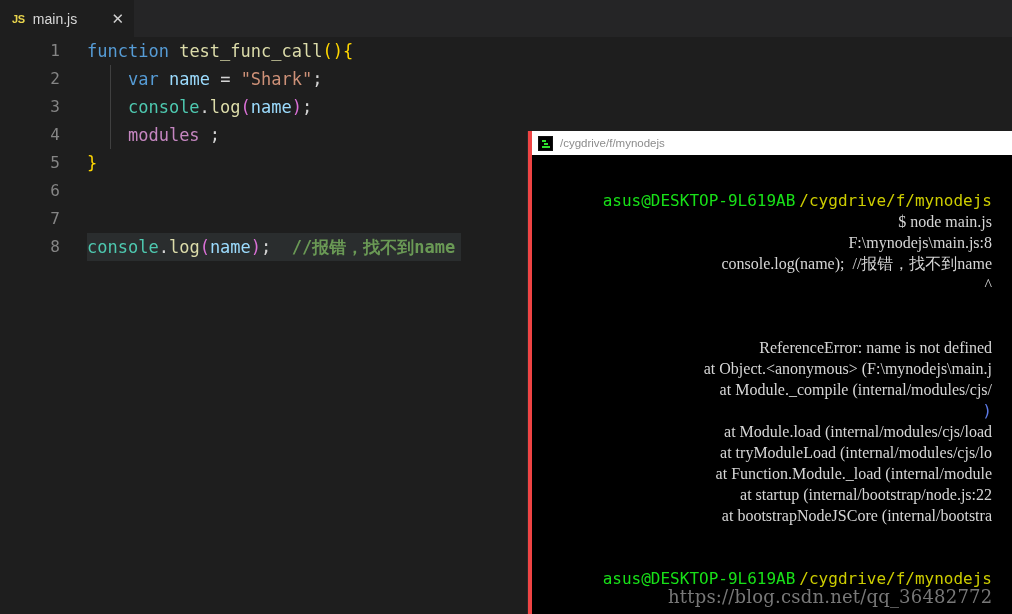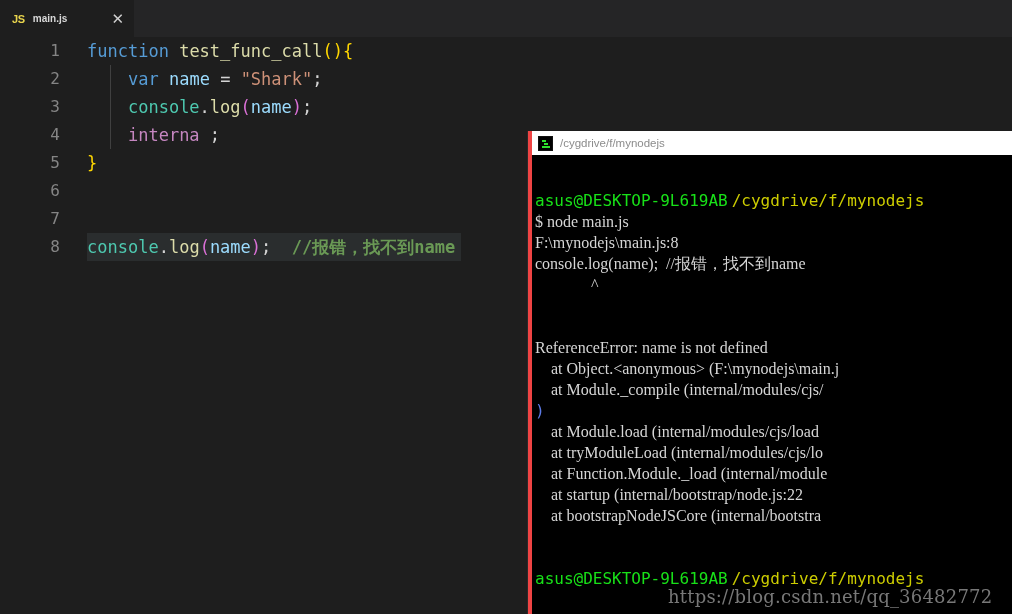--- a/index.html
+++ b/index.html
@@ -47,25 +47,24 @@
     font-family: "Liberation Sans", sans-serif;
     font-size: 11px;
     font-weight: bold;
     color: #e8d44d;
     letter-spacing: -0.3px;
     margin-right: 8px;
     flex: 0 0 auto;
   }
   .tab-label {
     font-family: "Liberation Sans", sans-serif;
-    font-size: 10px;
+    font-size: 14px;
     color: #d8d8d8;
     white-space: nowrap;
     flex: 1 1 auto;
-    font-weight: bold;
   }
   .tab-close {
     font-family: "Liberation Sans", sans-serif;
     font-size: 15px;
     line-height: 1;
     color: #d0d0d0;
     margin-left: 22px;
     cursor: pointer;
     flex: 0 0 auto;
   }
@@ -179,20 +178,21 @@
   }
   #term-body {
     position: absolute;
     left: 0; top: 24px;
     width: 460px;
     height: 459px;
     background: #000000;
     padding: 14px 0 0 3px;
     box-sizing: border-box;
     overflow: hidden;
+    text-align: right;
   }
   .term-line {
     font-family: "DejaVu Sans Mono", monospace;
     font-size: 16px;
     line-height: 21px;
     color: #bfbfbf;
     white-space: pre;
   }
   .c-green  { color: #18e018; }
   .c-yellow { color: #cdcd00; }
@@ -224,21 +224,21 @@
       <span class="tab-close">✕</span>
     </div>
   </div>
 
   <div id="codearea">
     <div id="indent-guide"></div>
     <div id="code-lines">
         <div class="code-line"><span class="lineno">1</span><span class="linetext"><span class="t-kw">function</span><span class="t-pun"> </span><span class="t-fn">test_func_call</span><span class="t-brk1">(</span><span class="t-brk1">)</span><span class="t-brk1">{</span></span></div>
         <div class="code-line"><span class="lineno">2</span><span class="linetext"><span class="t-pun">    </span><span class="t-kw">var</span><span class="t-pun"> </span><span class="t-var">name</span><span class="t-pun"> </span><span class="t-pun">=</span><span class="t-pun"> </span><span class="t-str">"Shark"</span><span class="t-pun">;</span></span></div>
         <div class="code-line"><span class="lineno">3</span><span class="linetext"><span class="t-pun">    </span><span class="t-obj">console</span><span class="t-pun">.</span><span class="t-fn">log</span><span class="t-brk2">(</span><span class="t-var">name</span><span class="t-brk2">)</span><span class="t-pun">;</span></span></div>
-        <div class="code-line"><span class="lineno">4</span><span class="linetext"><span class="t-pun">    </span><span class="t-kw2">interna</span><span class="t-pun"> ;</span></span></div>
+        <div class="code-line"><span class="lineno">4</span><span class="linetext"><span class="t-pun">    </span><span class="t-kw2">modules</span><span class="t-pun"> ;</span></span></div>
         <div class="code-line"><span class="lineno">5</span><span class="linetext"><span class="t-brk1">}</span></span></div>
         <div class="code-line"><span class="lineno">6</span><span class="linetext"></span></div>
         <div class="code-line"><span class="lineno">7</span><span class="linetext"></span></div>
         <div class="code-line line-selected"><span class="lineno">8</span><span class="linetext"><span class="t-obj">console</span><span class="t-pun">.</span><span class="t-fn">log</span><span class="t-brk2">(</span><span class="t-var">name</span><span class="t-brk2">)</span><span class="t-pun">;</span><span class="t-pun">  </span><span class="t-cmt">//报错，找不到name</span></span></div>
       </div>
   </div>
 
 </div>
 
 <div id="terminal">

